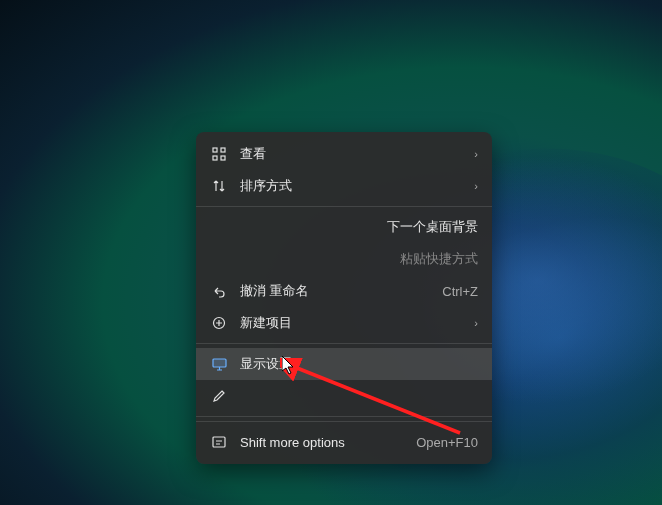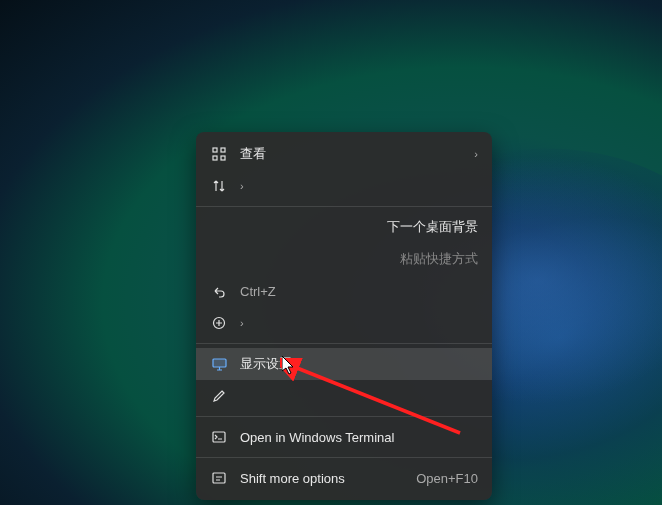--- a/index.html
+++ b/index.html
@@ -119,49 +119,52 @@
     <span class="menu-label">查看</span>
     <span class="menu-chevron">›</span>
   </div>
 
   <div class="menu-item">
     <span class="menu-icon">
       <svg width="14" height="14" viewBox="0 0 14 14" fill="none" stroke="currentColor" stroke-width="1.2">
         <path d="M4 2v10M4 2l-2 2M4 2l2 2M10 12V2M10 12l-2-2M10 12l2-2"></path>
       </svg>
     </span>
+    <span class="menu-label">排序方式</span>
     <span class="menu-chevron">›</span>
   </div>
 
   <div class="separator"></div>
 
   <div class="menu-item">
     <span class="menu-label no-icon-indent">下一个桌面背景</span>
   </div>
 
   <div class="menu-item disabled">
     <span class="menu-label no-icon-indent">粘贴快捷方式</span>
   </div>
 
   <div class="menu-item">
     <span class="menu-icon">
       <svg width="14" height="14" viewBox="0 0 14 14" fill="none" stroke="currentColor" stroke-width="1.2">
         <path d="M3 7h6a3 3 0 1 1 0 6H7M3 7l3-3M3 7l3 3"></path>
       </svg>
     </span>
+    <span class="menu-label">撤消 重命名</span>
     <span class="menu-shortcut">Ctrl+Z</span>
   </div>
 
   <div class="menu-item">
     <span class="menu-icon">
       <svg width="14" height="14" viewBox="0 0 14 14" fill="none" stroke="currentColor" stroke-width="1.2">
         <circle cx="7" cy="7" r="5.5"></circle>
           <path d="M7 4v6M4 7h6"></path>
       </svg>
     </span>
+    <span class="menu-label">新建项目</span>
     <span class="menu-chevron">›</span>
   </div>
 
   <div class="separator"></div>
 
   <div class="menu-item hover">
     <span class="menu-icon">
       <svg width="15" height="14" viewBox="0 0 15 14" fill="none" stroke="#6ab0ff" stroke-width="1.2">
         <rect x="1" y="2" width="13" height="8" rx="1" fill="rgba(106,176,255,0.2)"></rect>
         <path d="M5 13h5M7.5 10v3"></path>
@@ -173,29 +176,20 @@
   <div class="menu-item">
     <span class="menu-icon">
       <svg width="14" height="14" viewBox="0 0 14 14" fill="none" stroke="currentColor" stroke-width="1.2">
         <path d="M10 2l2 2-7 7-3 1 1-3 7-7z"></path>
       </svg>
     </span>
   </div>
 
   <div class="separator"></div>
 
-  <div class="menu-item">
-    <span class="menu-icon">
-      <svg width="14" height="14" viewBox="0 0 14 14" fill="none" stroke="currentColor" stroke-width="1.2">
-        <rect x="1" y="2" width="12" height="10" rx="1"></rect>
-        <path d="M3 5l2 2-2 2M6 9h4"></path>
-      </svg>
-    </span>
-    <span class="menu-label">Open in Windows Terminal</span>
-  </div>
 
   <div class="separator"></div>
 
   <div class="menu-item">
     <span class="menu-icon">
       <svg width="14" height="14" viewBox="0 0 14 14" fill="none" stroke="currentColor" stroke-width="1.2">
         <rect x="1" y="2" width="12" height="10" rx="1"></rect>
         <path d="M4 6h6M4 9h4"></path>
       </svg>
     </span>

